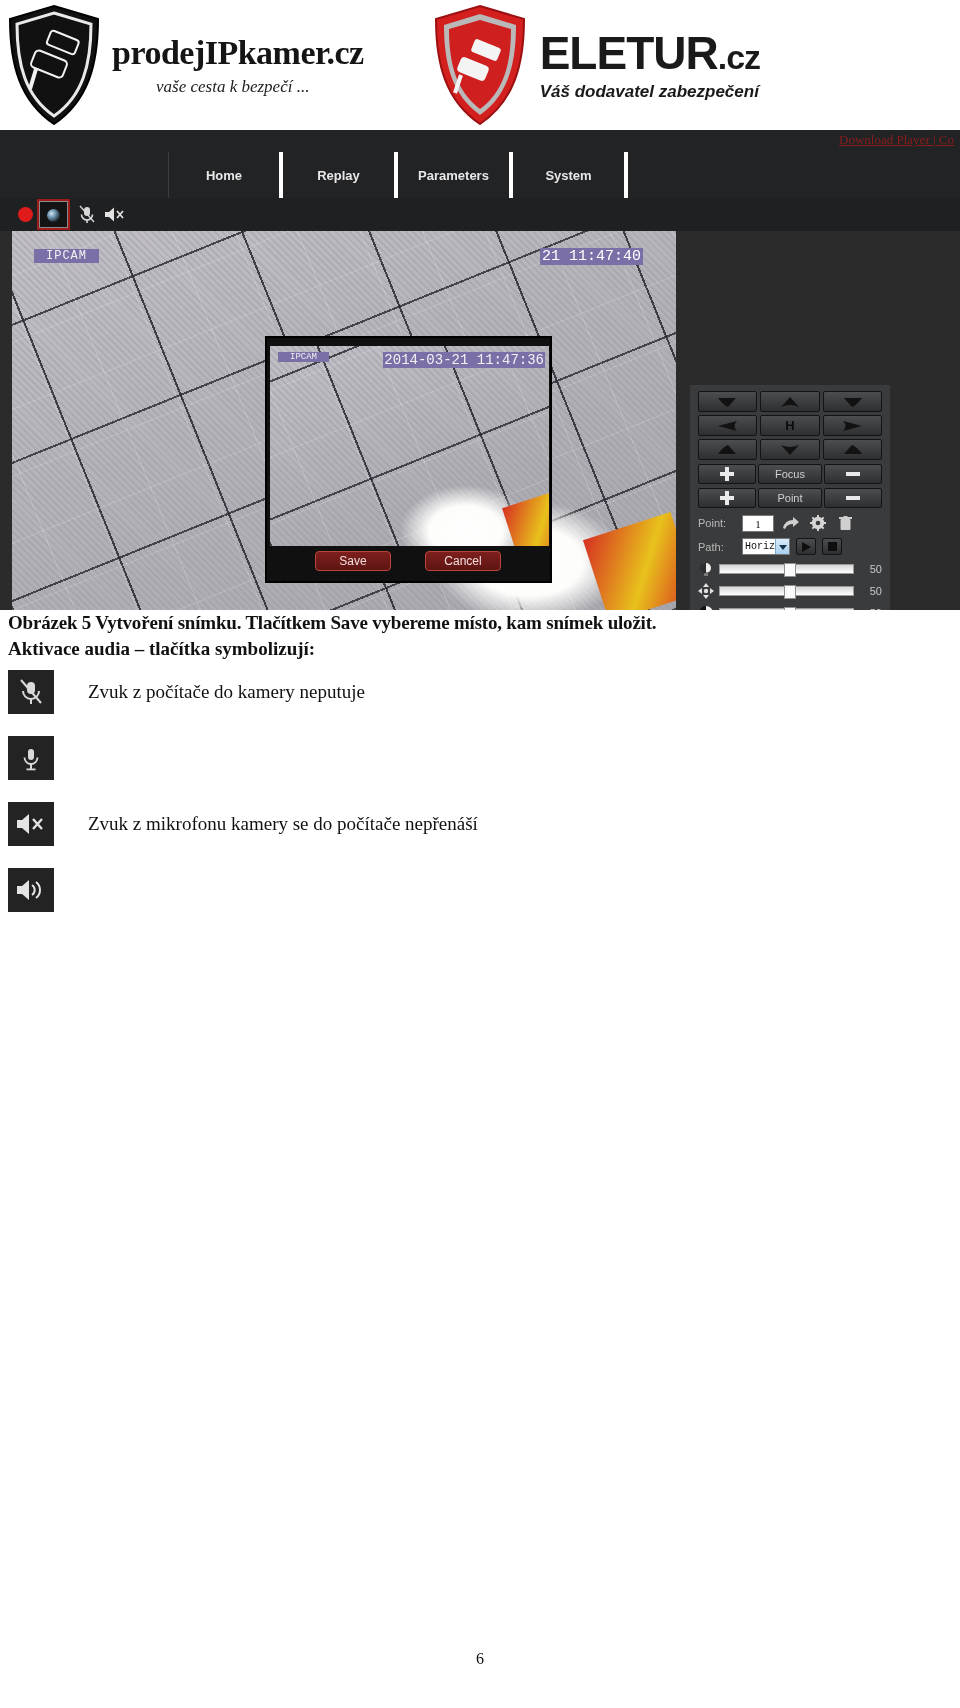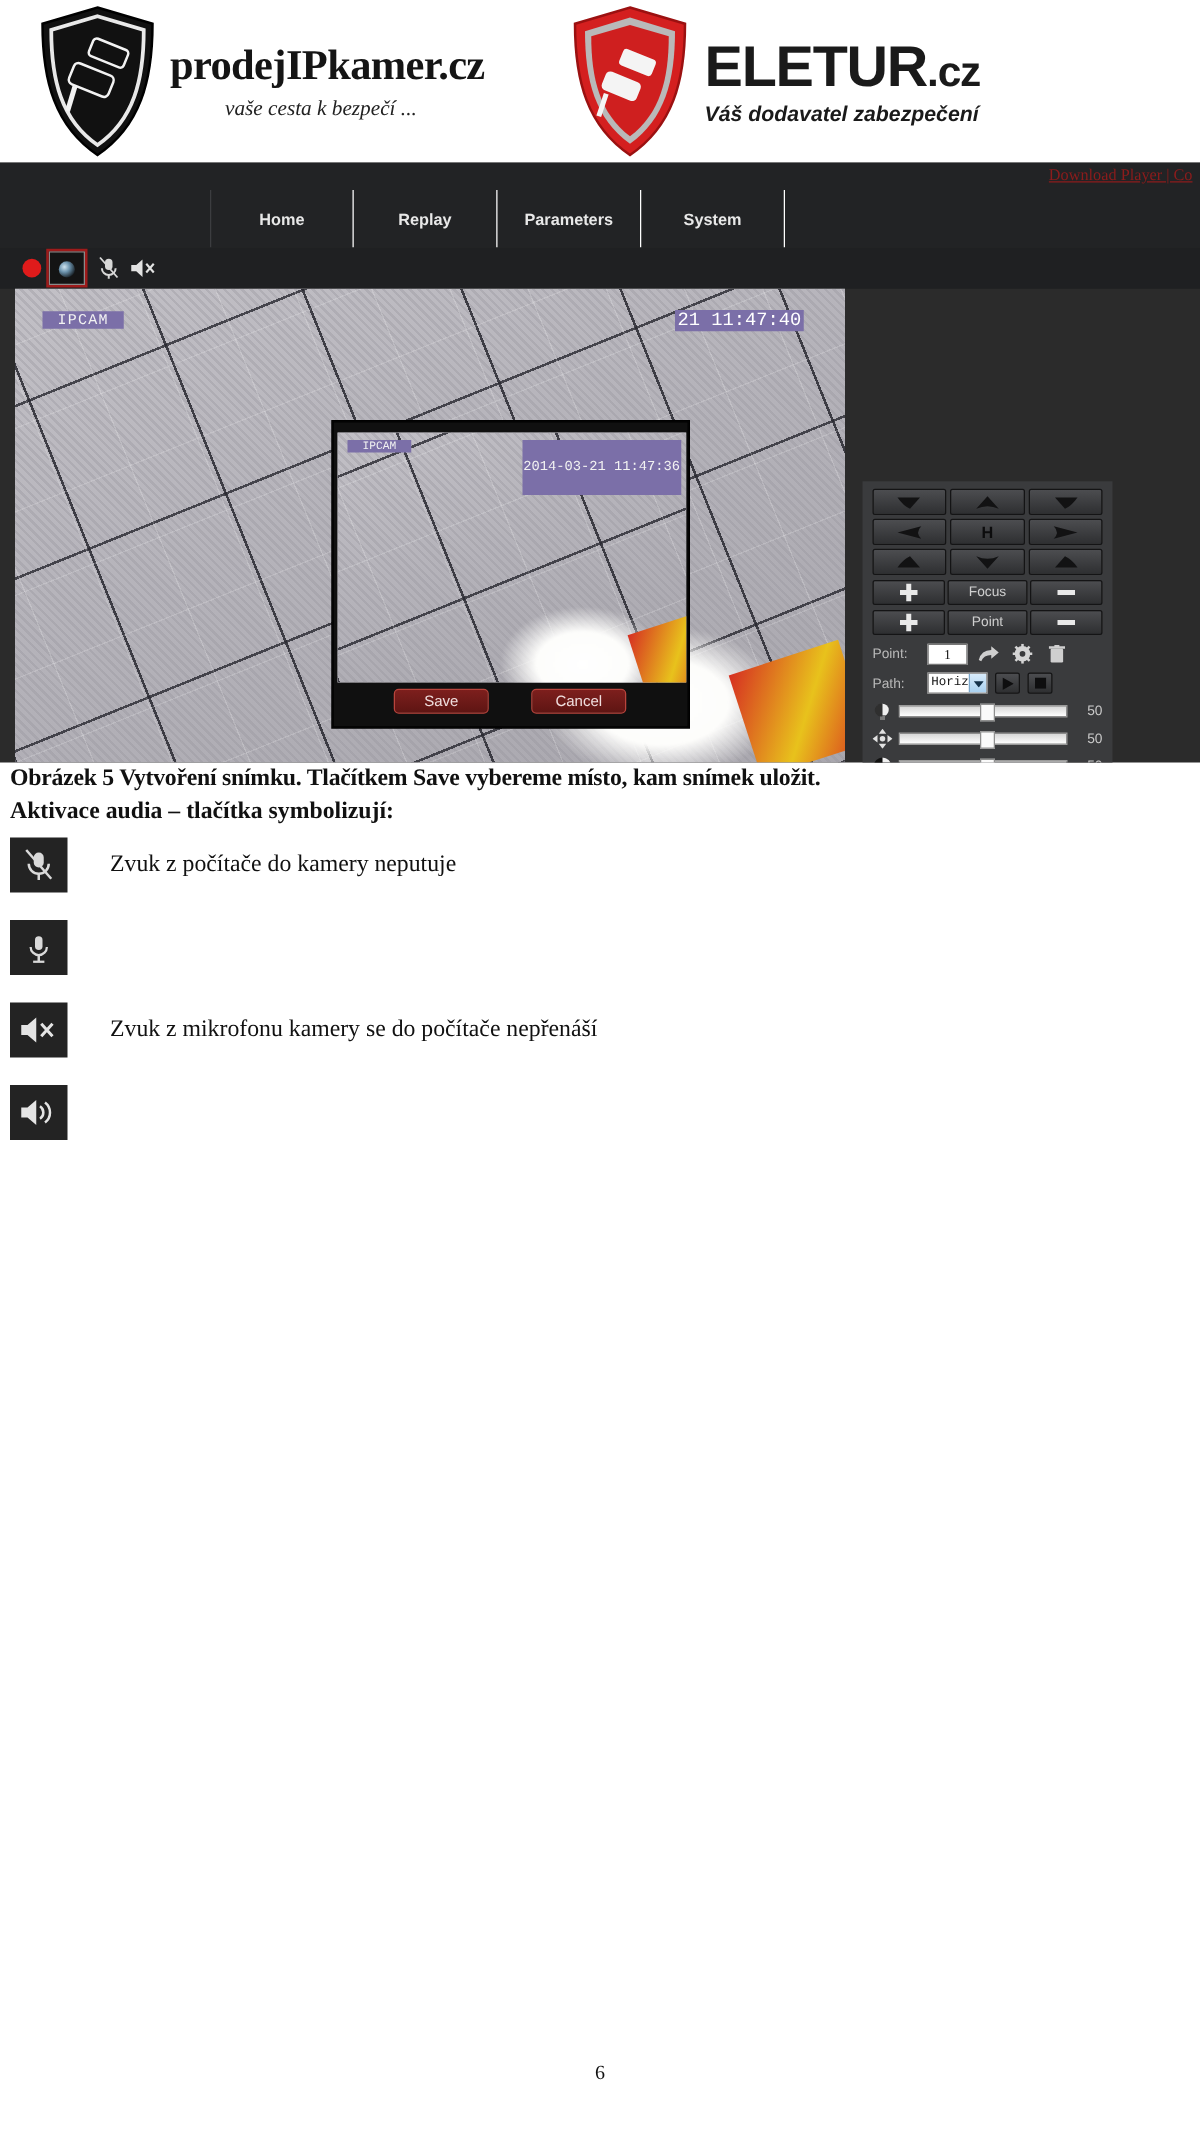--- a/index.html
+++ b/index.html
@@ -12,21 +12,21 @@
     position:relative;
     overflow:hidden;
   }
 
   
   .logo-band{
     width:960px; height:130px;
     display:flex; align-items:center;
     position:relative; background:#fff;
   }
-  .logo-left{ display:flex; align-items:center; padding-left:6px;margin-left:24px; }
+  .logo-left{ display:flex; align-items:center; padding-left:6px; }
   .shield{ position:relative; width:96px; height:124px; }
   .shield svg{ display:block; }
   .brand-left{ margin-left:10px; line-height:1; }
   .brand-left .main{
     font-family:"Liberation Serif", serif;
     font-weight:bold; font-size:34px; letter-spacing:-0.5px; color:#151515;
   }
   .brand-left .sub{
     font-family:"Liberation Serif", serif;
     font-style:italic; font-size:17px; color:#222; margin-top:8px; margin-left:44px;
@@ -62,21 +62,21 @@
   }
   .navbar{
     position:absolute; left:168px; top:22px; height:46px;
     display:flex; align-items:center;
   }
   .navbar .nav-item{
     width:115px; height:46px;
     display:flex; align-items:center; justify-content:center;
     font-family:"Liberation Sans", sans-serif;
     font-weight:bold; font-size:13px; color:#e8e8e8;
-    border-right:1px solid #ffffff;
+    border-right:4px solid #ffffff;
   }
   .navbar .nav-item:first-child{ border-left:1px solid #3c3d40; }
 
   
   .cam-toolbar{
     position:absolute; left:0; top:68px; width:960px; height:33px;
     background:#1f2022;
   }
   .rec-dot{
     position:absolute; left:18px; top:9px;
@@ -148,21 +148,21 @@
   .snap-dialog .shot{
     position:absolute; left:3px; top:8px; width:279px; height:200px;
     overflow:hidden; background:#b9b7bd;
   }
   .snap-dialog .osd-name{
     left:8px; top:6px; font-size:9px; letter-spacing:0;
   }
   .snap-dialog .osd-time{
     position:absolute; right:4px; top:6px;
     font-family:"Liberation Mono", monospace;
-    font-size:11px; color:#f2f2f2; background:#7b6fa8; padding:16px 1px;
+    font-size:14px; color:#f2f2f2; background:#7b6fa8; padding:0 1px;
     white-space:nowrap;
   }
   .dlg-btn{
     position:absolute; bottom:10px;
     width:76px; height:20px;
     background:linear-gradient(180deg,#7d1f1d 0%, #5e1513 100%);
     border:1px solid #b9443c;
     border-radius:4px;
     color:#f0dede;
     font-family:"Liberation Sans", sans-serif;

